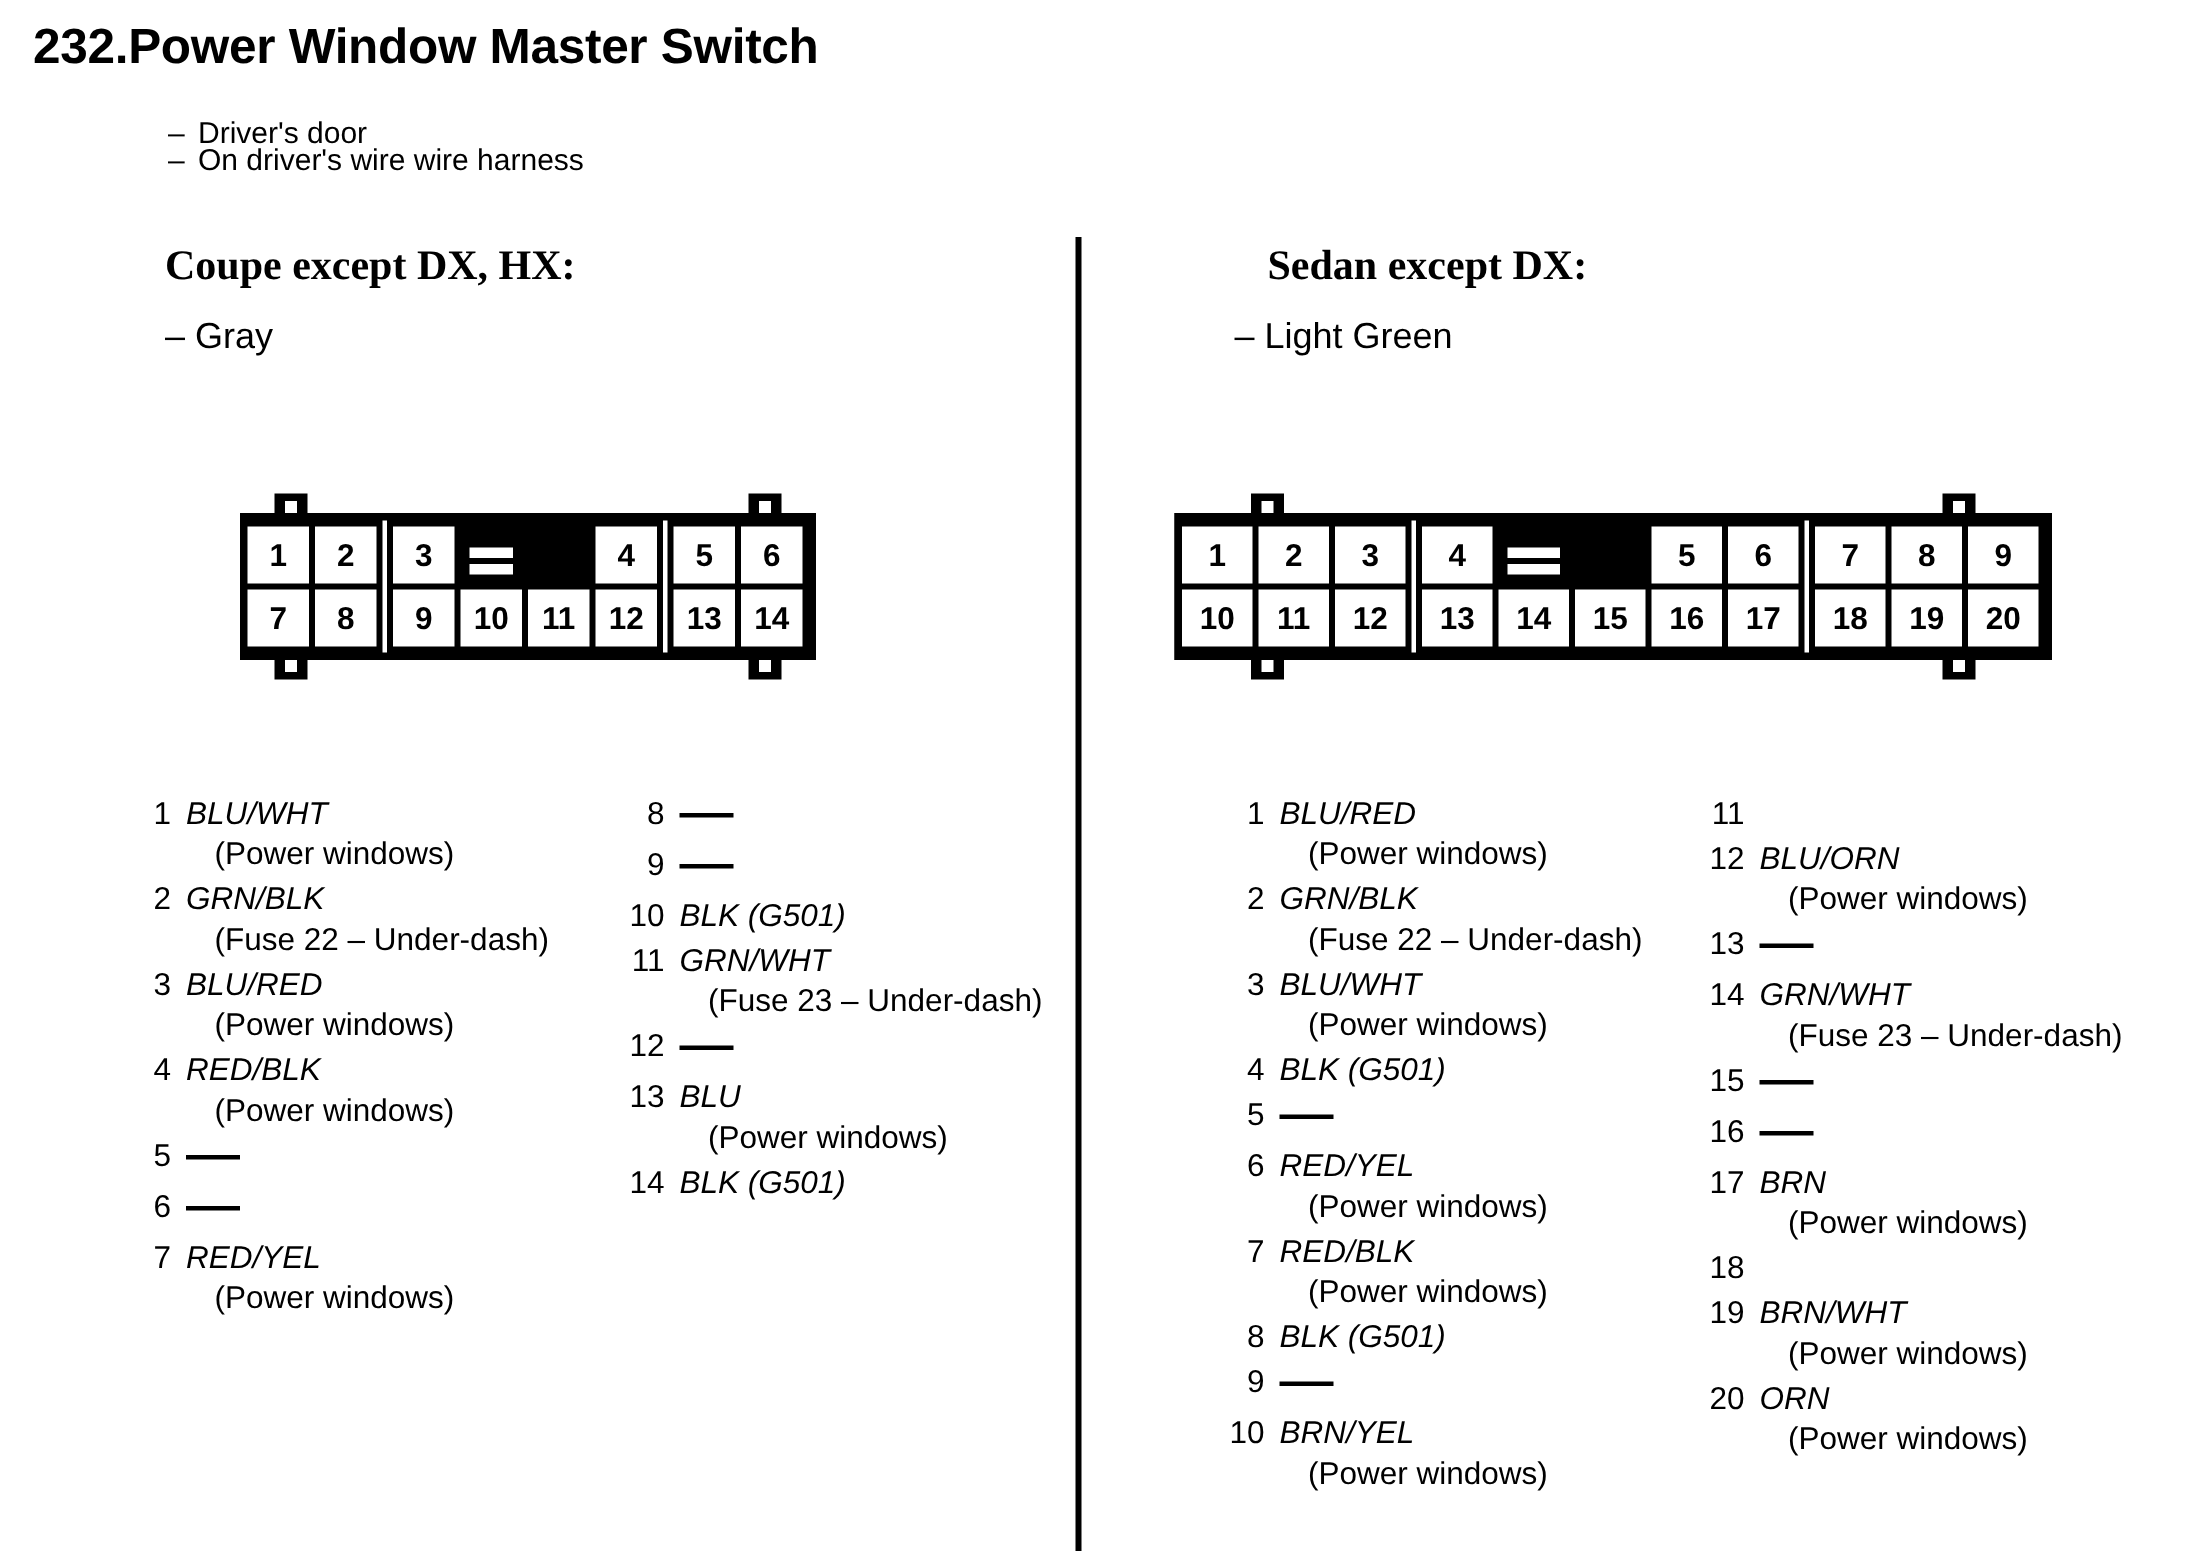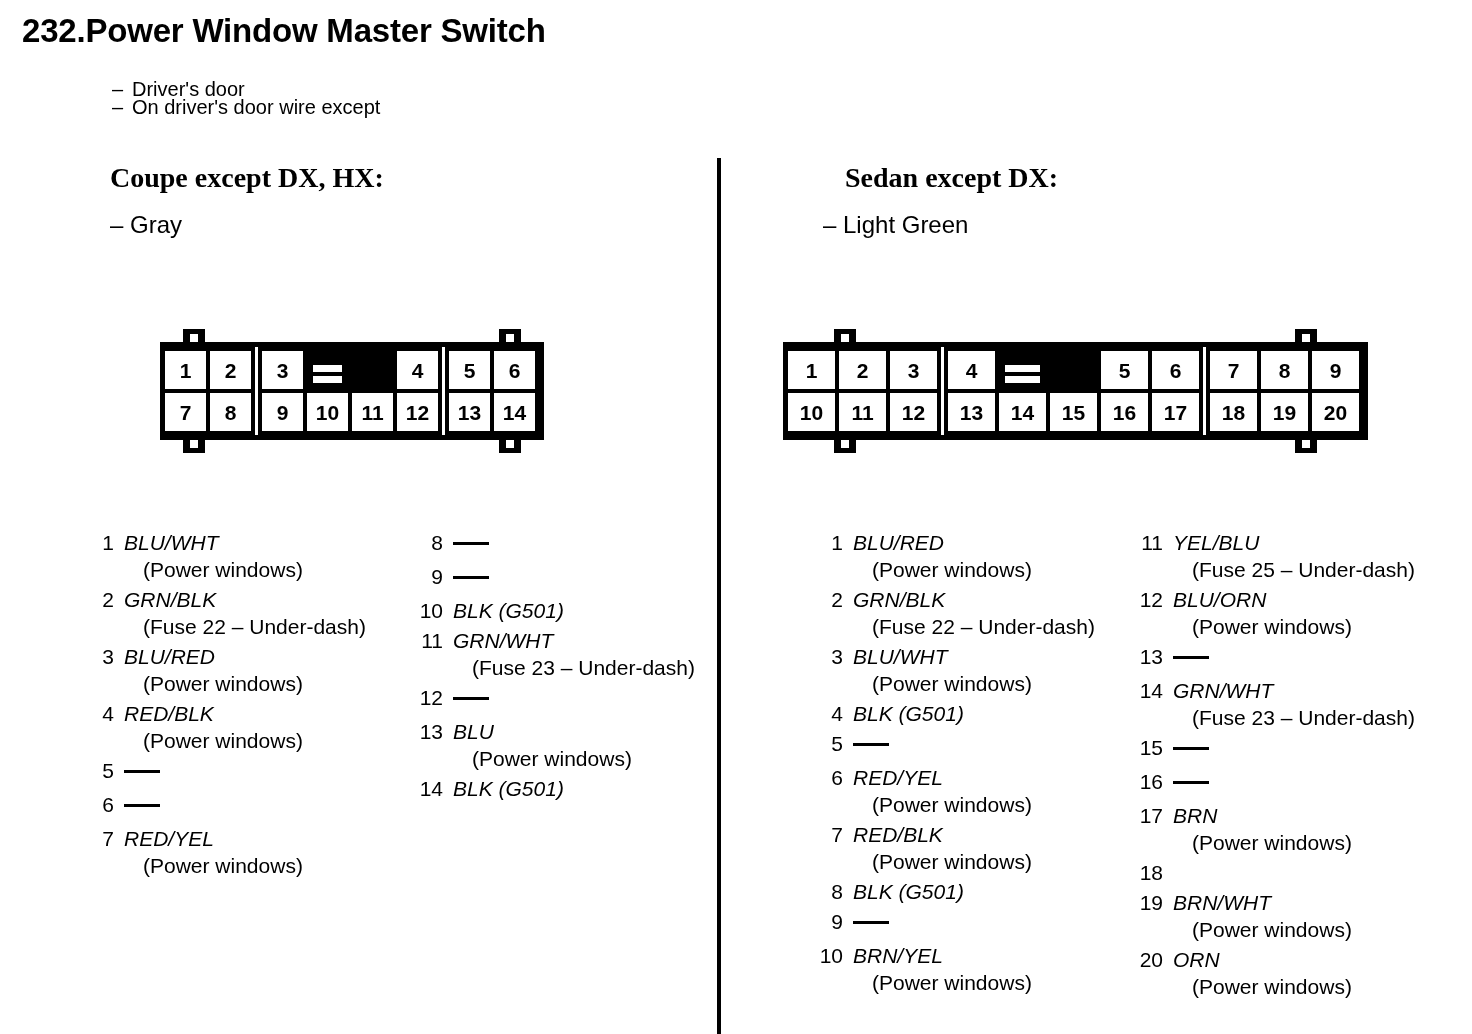--- a/index.html
+++ b/index.html
@@ -221,21 +221,21 @@
 <body>
 
 <div class="page-title">
   <span class="num">232.</span><span>Power Window Master Switch</span>
 </div>
 
 <div class="subnote subnote-1">
   <span class="dash">–</span><span>Driver's door</span>
 </div>
 <div class="subnote subnote-2">
-  <span class="dash">–</span><span>On driver's door wire except</span>
+  <span class="dash">–</span><span>On driver's wire wire harness</span>
 </div>
 
 <div class="page-divider"></div>
 
 <div class="col-heading heading-left">Coupe except DX, HX:</div>
 <div class="col-sub sub-left">
   <span class="dash">–</span><span>Gray</span>
 </div>
 
 <div class="col-heading heading-right">Sedan except DX:</div>
@@ -528,24 +528,20 @@
       <div class="pin-no">10</div>
       <div class="pin-body">
         <div class="pin-name">BRN/YEL</div>
         <div class="pin-desc">(Power windows)</div>
       </div>
     </div>
   </div>
 <div class="pin-list list-sedan-b">
     <div class="pin-entry">
       <div class="pin-no">11</div>
-      <div class="pin-body">
-        <div class="pin-name">YEL/BLU</div>
-        <div class="pin-desc">(Fuse 25 – Under-dash)</div>
-      </div>
     </div>
     <div class="pin-entry">
       <div class="pin-no">12</div>
       <div class="pin-body">
         <div class="pin-name">BLU/ORN</div>
         <div class="pin-desc">(Power windows)</div>
       </div>
     </div>
     <div class="pin-entry empty">
       <div class="pin-no">13</div>

